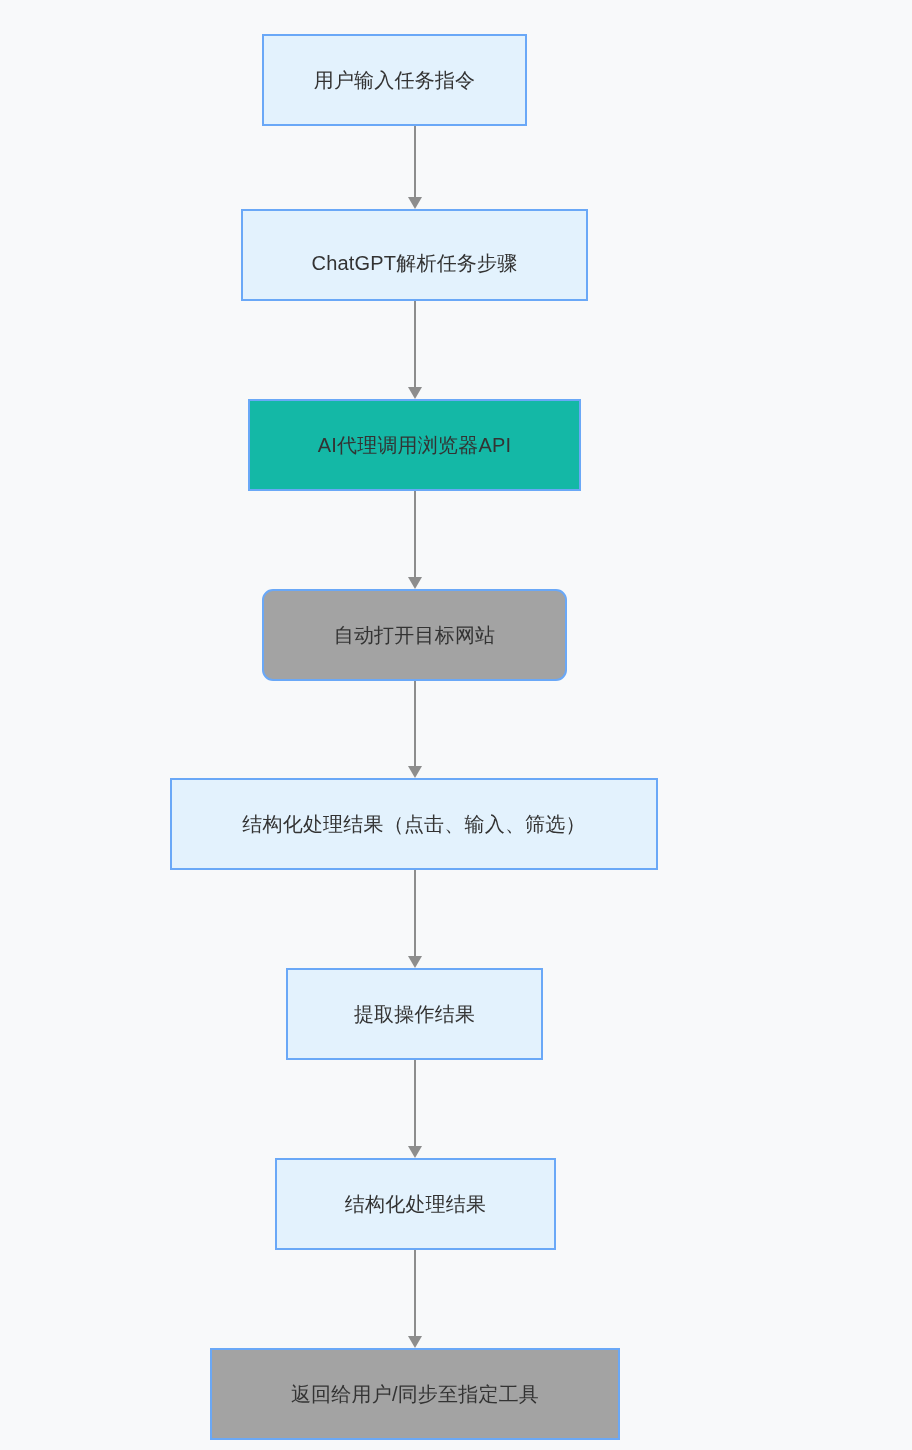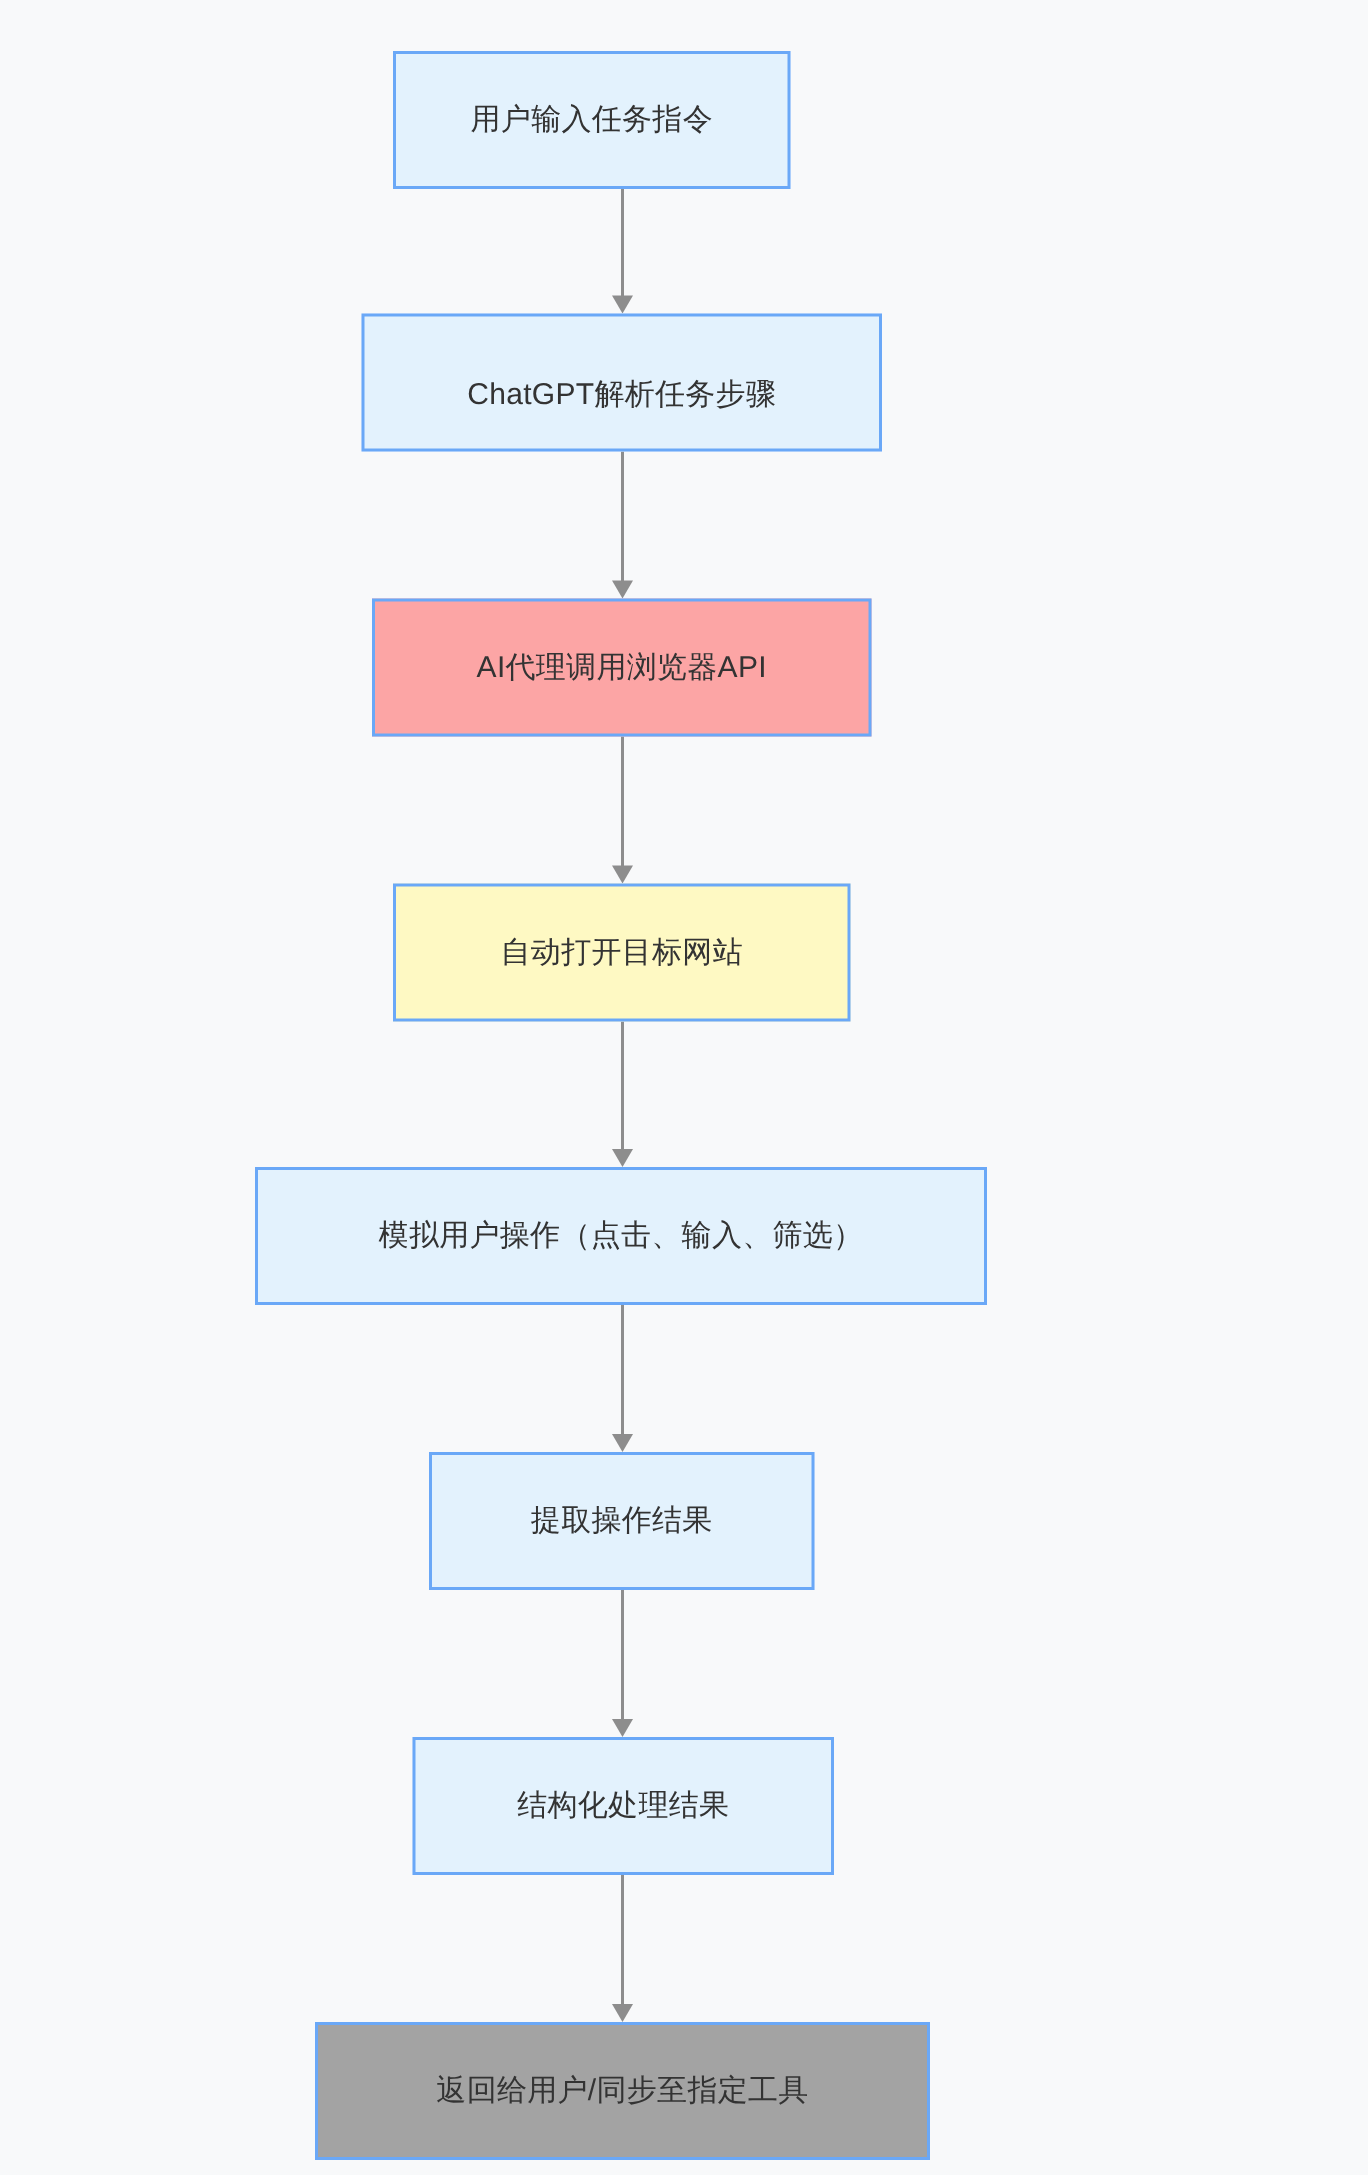--- a/index.html
+++ b/index.html
@@ -98,28 +98,28 @@
         <div class="edge-head" style="top: 86px; border-top-color: rgb(141, 141, 141);"></div>
       </div>
     </div>
   <div id="nodes-layer">
       <div class="node" style="left: 262px; top: 34px; width: 265px; height: 92px; background: rgb(227, 242, 253); border-color: rgb(106, 168, 247);">
         <span class="node-label" style="color: rgb(51, 51, 51);">用户输入任务指令</span>
       </div>
       <div class="node" style="left: 241px; top: 209px; width: 347px; height: 92px; background: rgb(227, 242, 253); border-color: rgb(106, 168, 247);">
         <span class="node-label" style="color: rgb(51, 51, 51); margin-top: 16px;">ChatGPT解析任务步骤</span>
       </div>
-      <div class="node" style="left: 248px; top: 399px; width: 333px; height: 92px; background: #fca5a5; border-color: rgb(106, 168, 247);">
+      <div class="node" style="left: 248px; top: 399px; width: 333px; height: 92px; background: #14b8a6; border-color: rgb(106, 168, 247);">
         <span class="node-label" style="color: rgb(51, 51, 51);">AI代理调用浏览器API</span>
       </div>
-      <div class="node" style="left: 262px; top: 589px; width: 305px; height: 92px; background: #fef9c3; border-color: rgb(106, 168, 247);">
+      <div class="node" style="left: 262px; top: 589px; width: 305px; height: 92px; background: #a3a3a3; border-color: rgb(106, 168, 247); border-radius: 11px;">
         <span class="node-label" style="color: rgb(51, 51, 51);">自动打开目标网站</span>
       </div>
       <div class="node" style="left: 170px; top: 778px; width: 488px; height: 92px; background: rgb(227, 242, 253); border-color: rgb(106, 168, 247);">
-        <span class="node-label" style="color: rgb(51, 51, 51);">模拟用户操作（点击、输入、筛选）</span>
+        <span class="node-label" style="color: rgb(51, 51, 51);">结构化处理结果（点击、输入、筛选）</span>
       </div>
       <div class="node" style="left: 286px; top: 968px; width: 257px; height: 92px; background: rgb(227, 242, 253); border-color: rgb(106, 168, 247);">
         <span class="node-label" style="color: rgb(51, 51, 51);">提取操作结果</span>
       </div>
       <div class="node" style="left: 275px; top: 1158px; width: 281px; height: 92px; background: rgb(227, 242, 253); border-color: rgb(106, 168, 247); align-items: center;">
         <span class="node-label" style="color: rgb(51, 51, 51);">结构化处理结果</span>
       </div>
       <div class="node" style="left: 210px; top: 1348px; width: 410px; height: 92px; background: #a3a3a3; border-color: rgb(106, 168, 247);">
         <span class="node-label" style="color: rgb(51, 51, 51);">返回给用户/同步至指定工具</span>
       </div>

